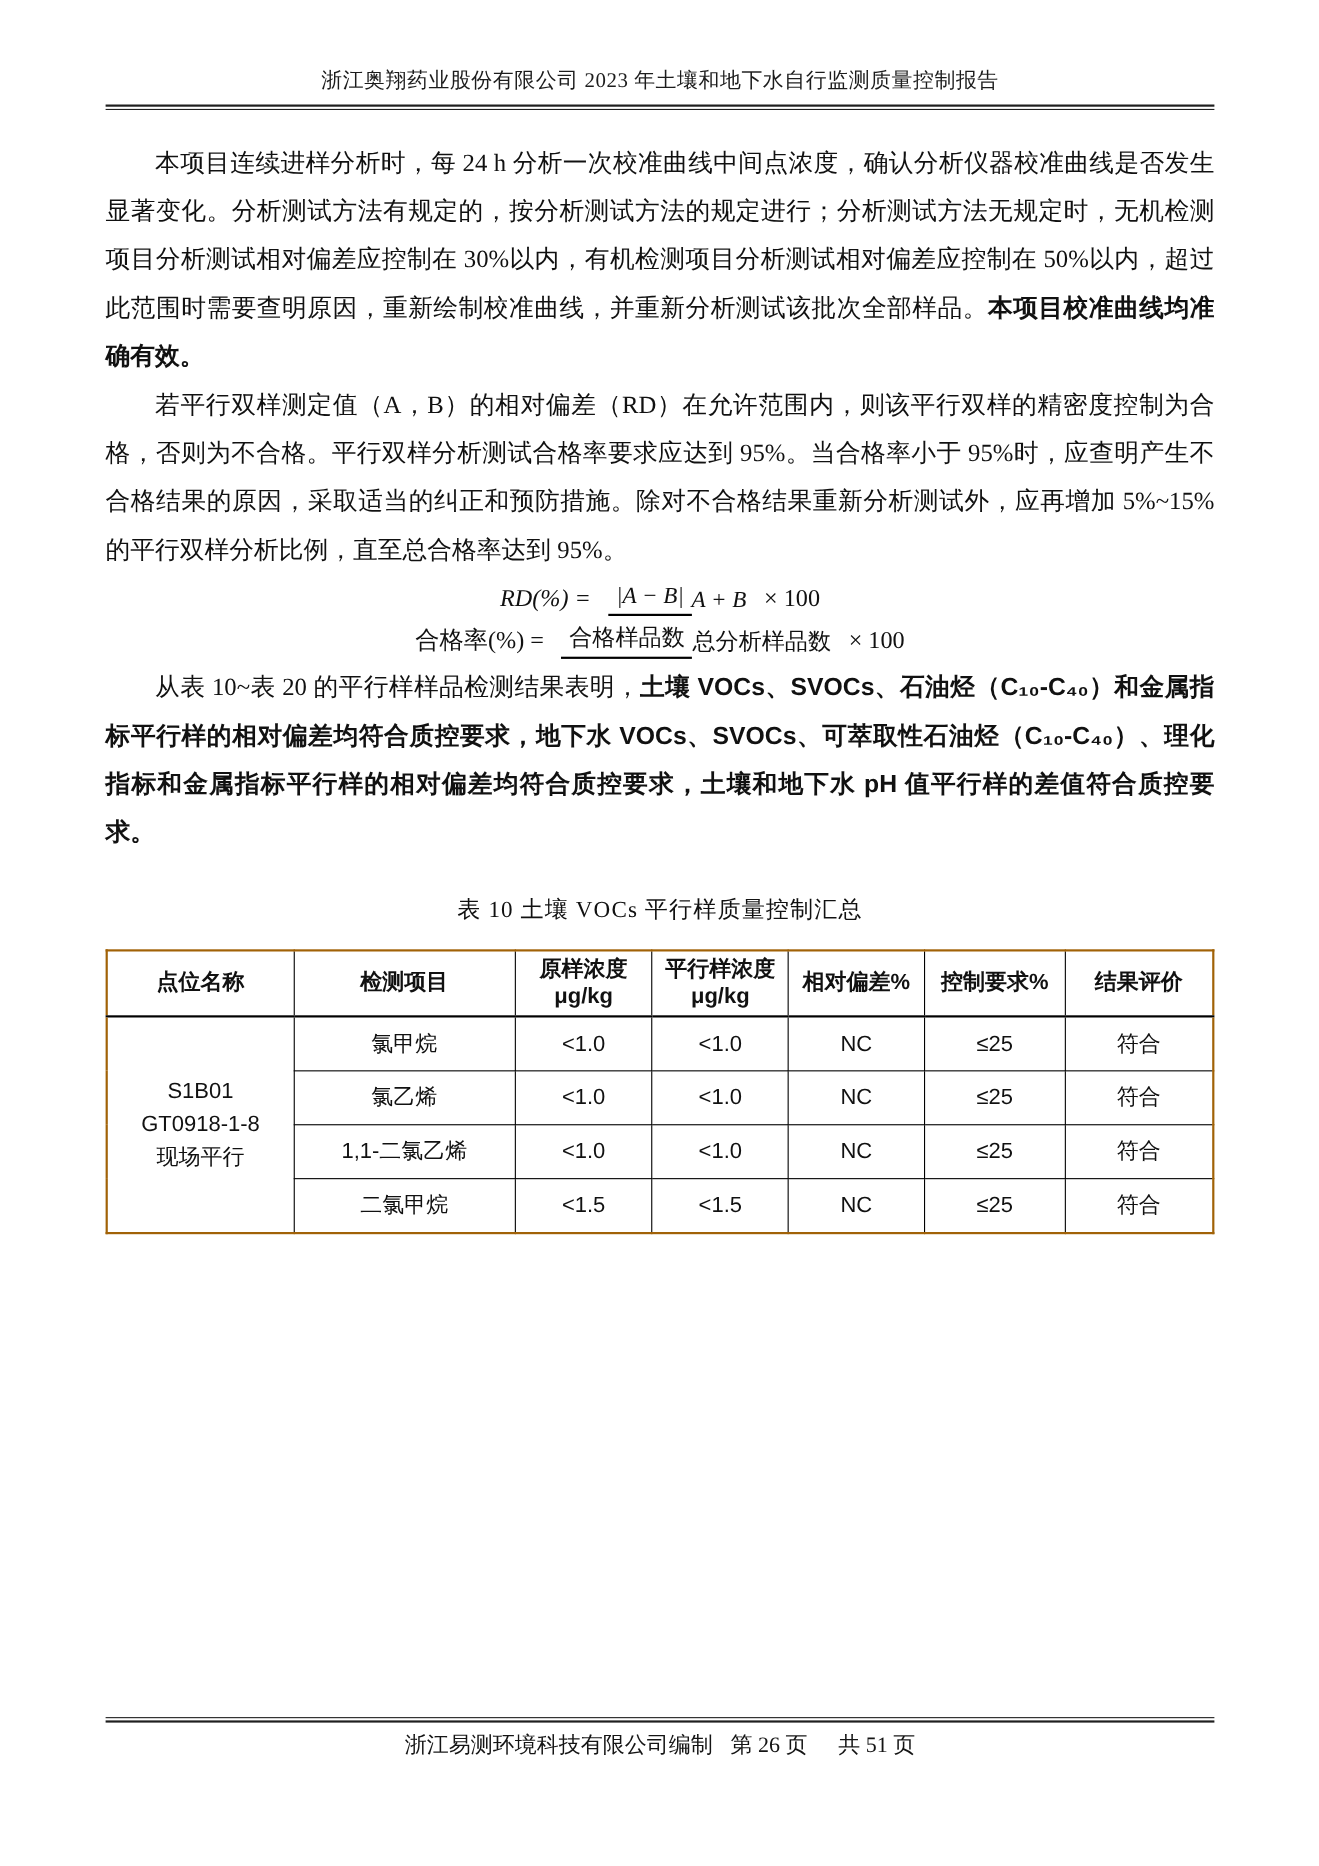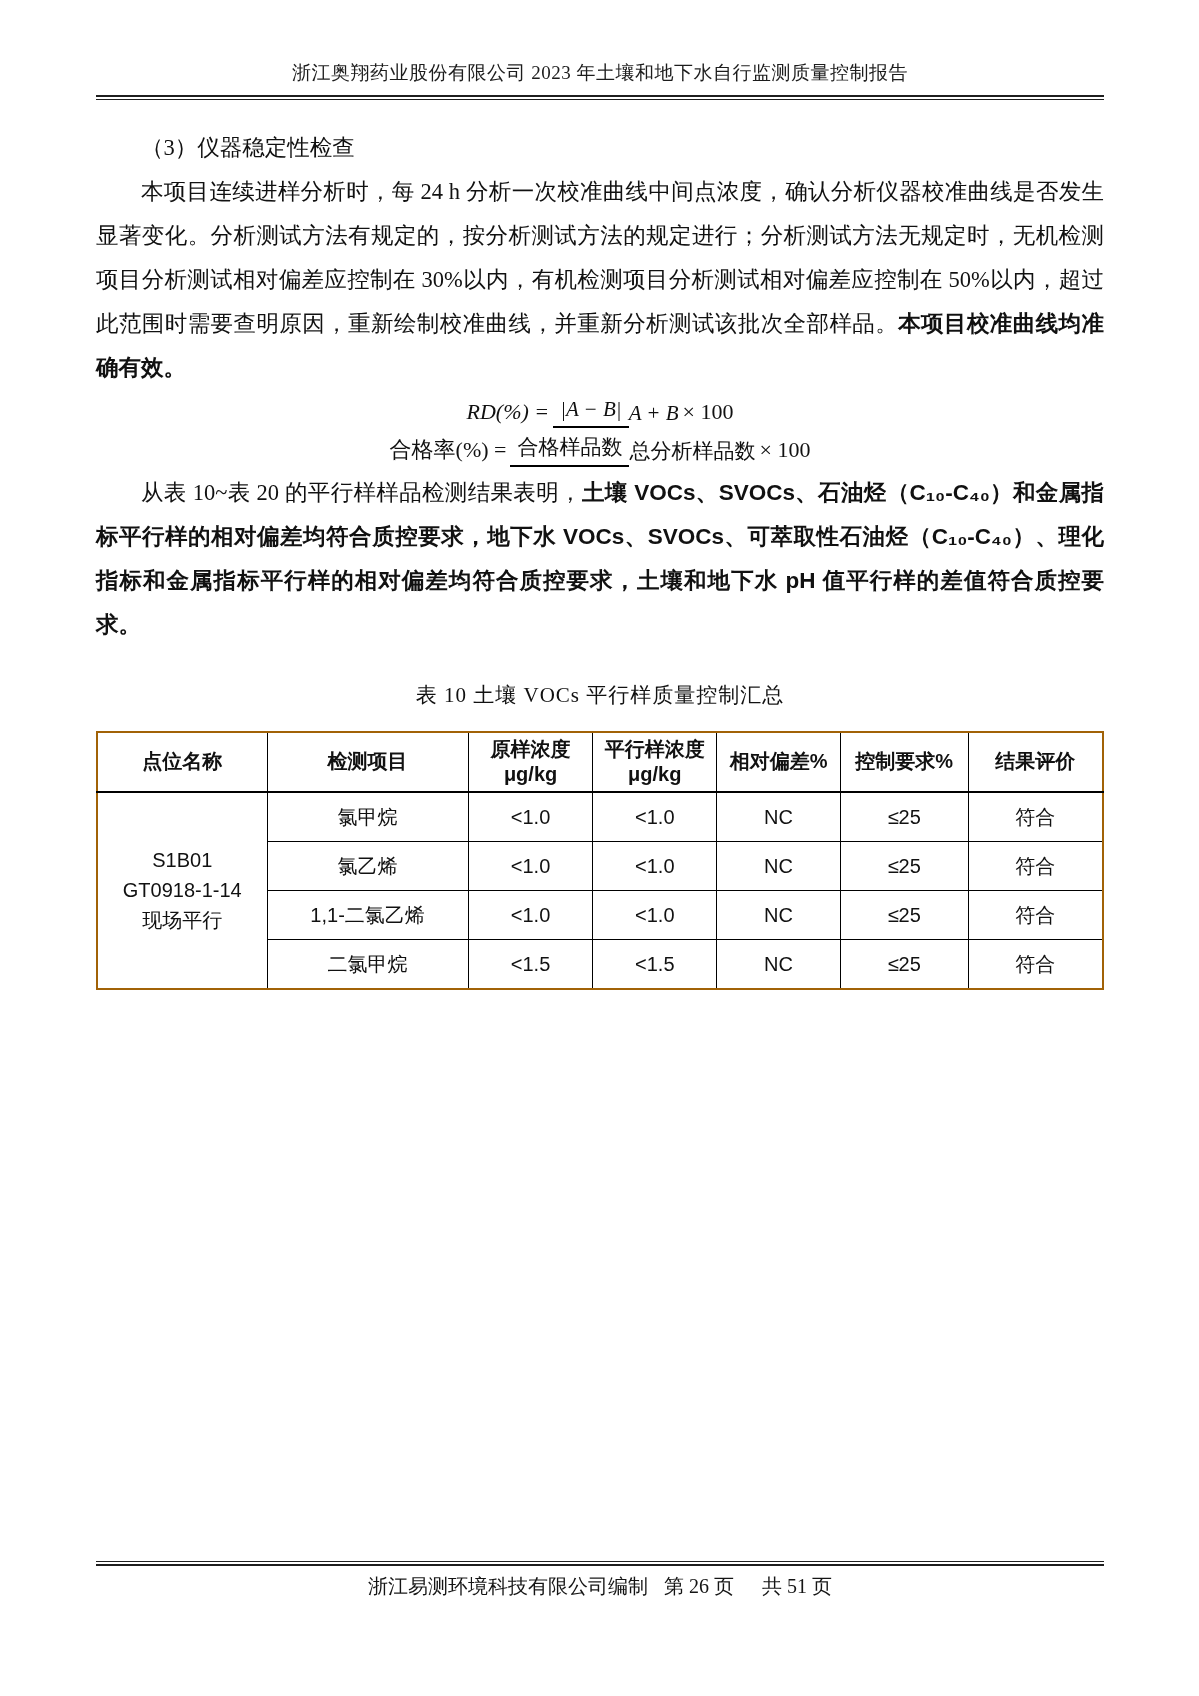--- a/index.html
+++ b/index.html
@@ -20,21 +20,21 @@
 
   
   .content { margin-top:26px; font-size:22.5px; line-height:44px; text-align:justify; }
   .para { text-align:justify; }
   .cont { text-indent:0; }
   .ind  { text-indent:2em; }
   .hei  { font-family:"Liberation Sans","DejaVu Sans",sans-serif; font-weight:bold; }
   .heading { font-size:22.5px; line-height:44px; margin:0; }
 
   
-  .formula { display:flex; justify-content:center; align-items:center; gap:4px; font-size:22px; line-height:1.3; margin:6px 0 4px 0; }
+  .formula { display:flex; justify-content:center; align-items:center; gap:16px; font-size:22px; line-height:1.3; margin:6px 0 4px 0; }
   .frac { display:inline-flex; align-items:center; font-size:21px; }
   .frac .num { border-bottom:2px solid #000; padding:0 7px 3px 7px; }
   .frac .den { padding-top:3px; }
   .math-it { font-style:italic; }
 
   
   .table-caption { text-align:center; font-size:21px; margin-top:26px; margin-bottom:14px; letter-spacing:1px; }
   table.qc { width:100%; border-collapse:collapse; table-layout:fixed;
              font-family:"Liberation Sans","DejaVu Sans",sans-serif; border:2px solid #a16207; }
   table.qc th, table.qc td { border:1px solid #000; text-align:center; vertical-align:middle; padding:2px; }
@@ -58,26 +58,26 @@
     <span>浙江奥翔药业股份有限公司 2023 年土壤和地下水自行监测质量控制报告</span>
   </div>
   <div class="header-rules">
     <div class="rule-thick"></div>
     <div class="rule-thin"></div>
   </div>
 
   <div class="content">
 
 
-    <p class="para ind">（3）仪器稳定性检查</p>
 
     <p class="para ind"><span>本项目连续进样分析时，每 24 h 分析一次校准曲线中间点浓度，确认分析仪器校准曲线是否发生显著变化。分析测试方法有规定的，按分析测试方法的规定进行；分析测试方法无规定时，无机检测项目分析测试相对偏差应控制在 30%以内，有机检测项目分析测试相对偏差应控制在 50%以内，超过此范围时需要查明原因，重新绘制校准曲线，并重新分析测试该批次全部样品。</span><span class="hei">本项目校准曲线均准确有效。</span></p>
 
 
 
+    <p class="para ind">若平行双样测定值（A，B）的相对偏差（RD）在允许范围内，则该平行双样的精密度控制为合格，否则为不合格。平行双样分析测试合格率要求应达到 95%。当合格率小于 95%时，应查明产生不合格结果的原因，采取适当的纠正和预防措施。除对不合格结果重新分析测试外，应再增加 5%~15%的平行双样分析比例，直至总合格率达到 95%。</p>
 
     <div class="formula">
       <span class="math-it">RD(%) =</span>
       <span class="frac">
         <span class="num math-it">|A − B|</span>
         <span class="den math-it">A + B</span>
       </span>
       <span>× 100</span>
     </div>
 
@@ -118,21 +118,21 @@
           </th>
           <th>相对偏差%</th>
           <th>控制要求%</th>
           <th>结果评价</th>
         </tr>
       </thead>
       <tbody>
         <tr>
           <td class="site-cell" rowspan="4">
             <div>S1B01</div>
-            <div>GT0918-1-14</div>
+            <div>GT0918-1-8</div>
             <div>现场平行</div>
           </td>
           <td>氯甲烷</td>
           <td>&lt;1.0</td>
           <td>&lt;1.0</td>
           <td>NC</td>
           <td>≤25</td>
           <td>符合</td>
         </tr>
         <tr>

